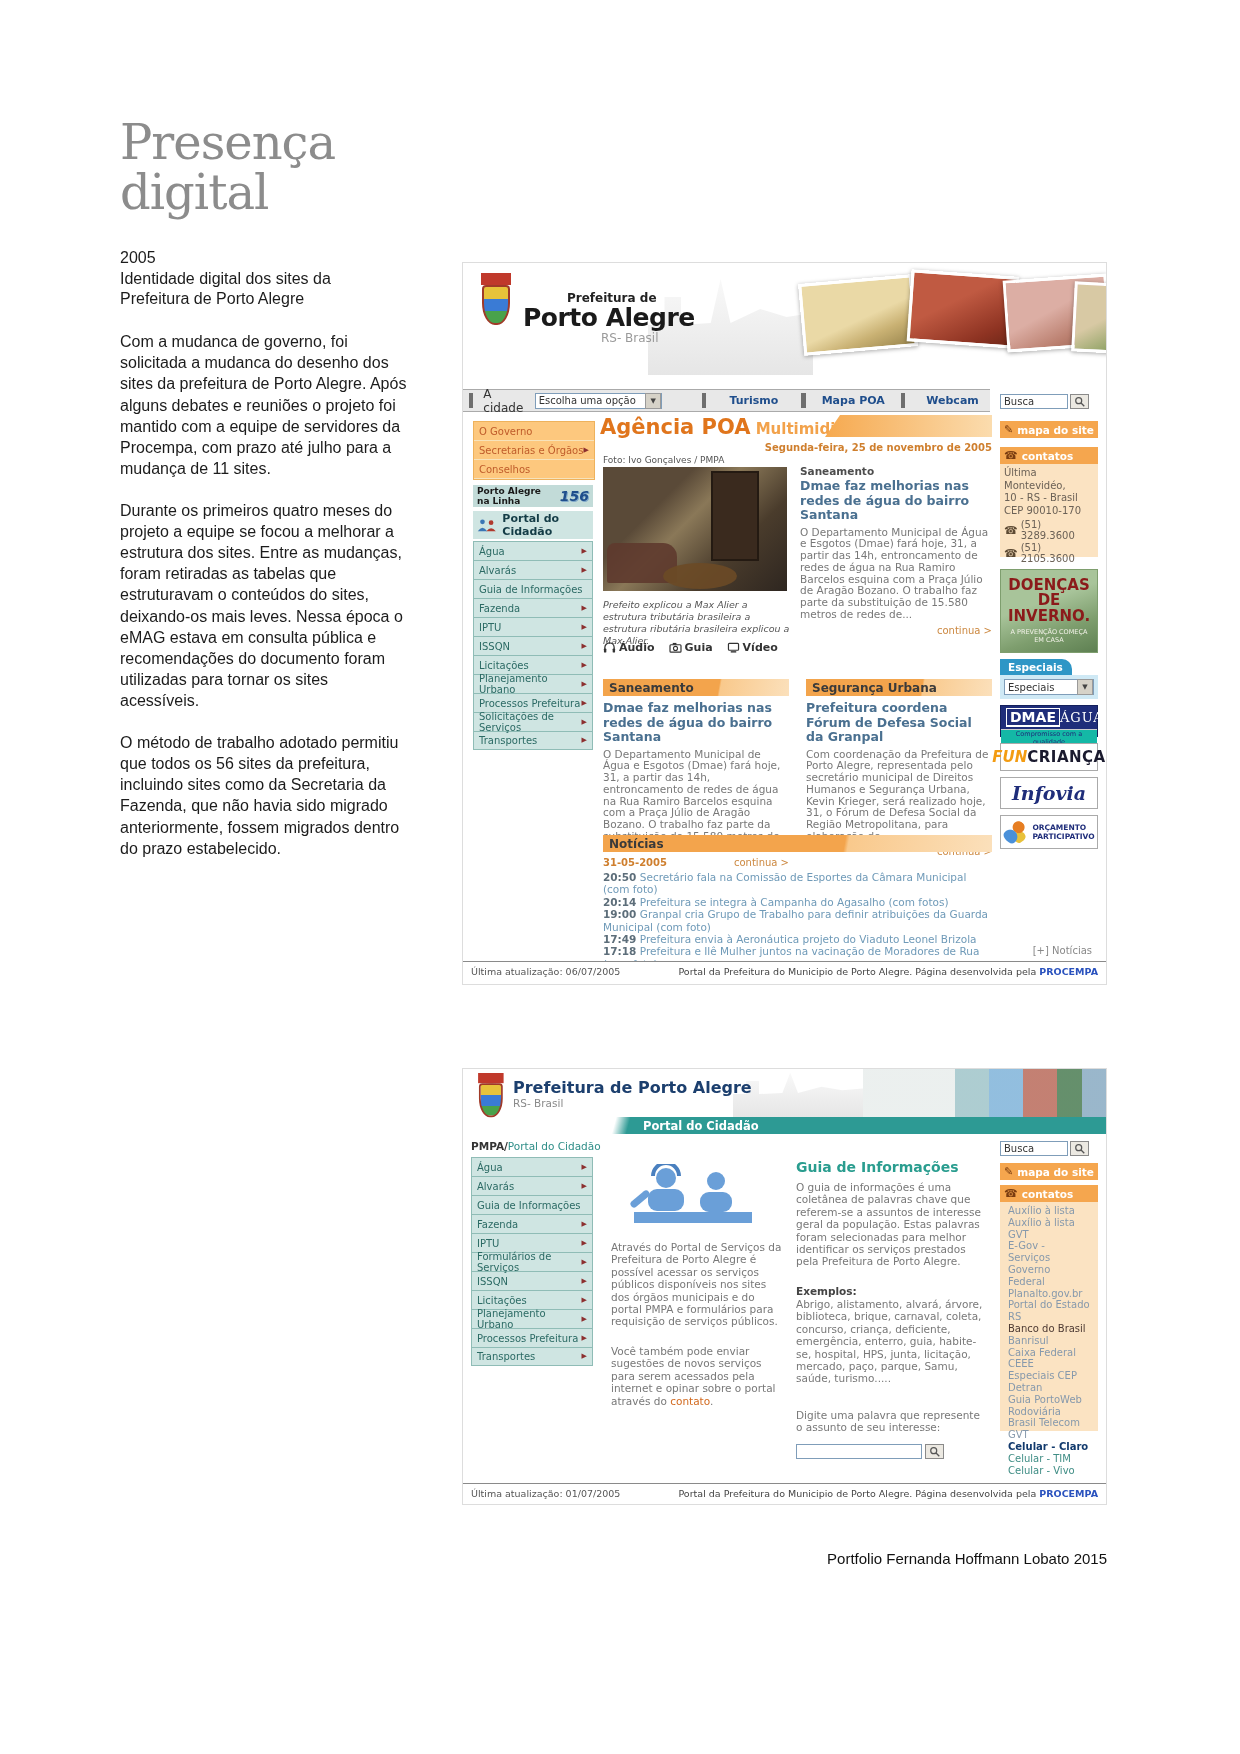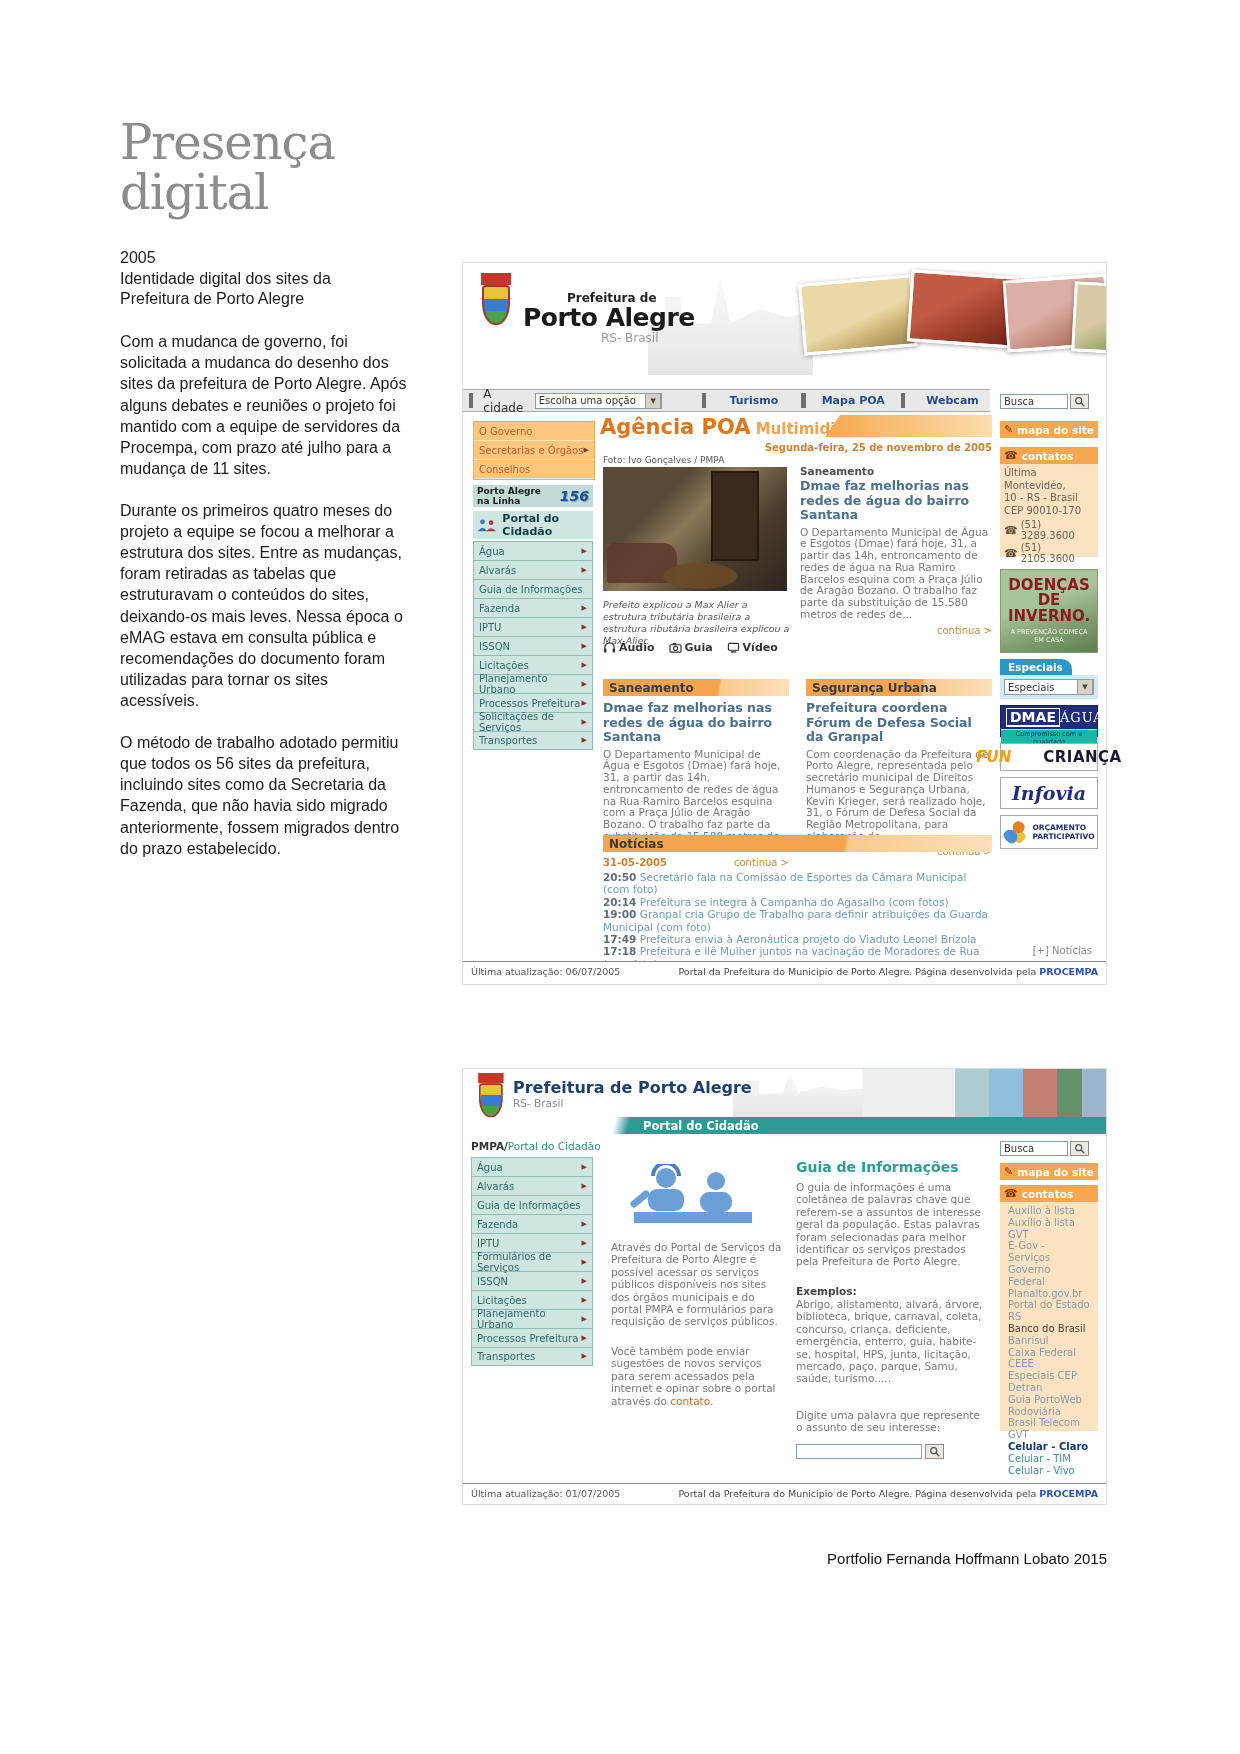--- a/index.html
+++ b/index.html
@@ -104,21 +104,21 @@
   .doen-small{font-size:6.5px;color:#f2f2e8;line-height:1.2;}
   .esp-tab{background:#2e96c6;color:#fff;font-weight:bold;font-size:10.5px;display:flex;align-items:center;
            padding:0 8px;border-radius:0 10px 0 0;box-sizing:border-box;}
   .esp-panel{background:#cfe9f5;display:flex;align-items:center;padding:0 4px;box-sizing:border-box;}
   .ban-dmae{background:#1f2d7a;flex-direction:column;align-items:stretch;justify-content:flex-start;border:1px solid #14205c;}
   .dmae-row{display:flex;align-items:center;justify-content:space-between;padding:2px 5px;}
   .dmae-logo{border:1px solid #fff;border-bottom:2px solid #fff;color:#fff;font-weight:bold;font-size:14px;padding:0 3px;}
   .dmae-agua{color:#fff;font-family:"DejaVu Serif",serif;font-size:13px;letter-spacing:1px;}
   .dmae-strip{background:#14b8a6;color:#1f2d7a;font-size:6.5px;text-align:center;border-top:1px solid #ccc;}
   .fun-a{color:#f39c12;font-weight:bold;font-style:italic;font-size:15px;}
-  .fun-b{color:#1a1a2e;font-weight:bold;font-size:15px;letter-spacing:.5px;padding-left:32px;}
+  .fun-b{color:#1a1a2e;font-weight:bold;font-size:15px;letter-spacing:.5px;}
   .infovia-txt{font-family:"DejaVu Serif",serif;font-style:italic;font-weight:bold;font-size:19px;color:#1f2d7a;position:relative;}
   .op-logo{width:24px;height:24px;border-radius:50%;margin-right:5px;
      background:radial-gradient(circle at 30% 70%, #4a90d9 0 28%, transparent 32%),
                 radial-gradient(circle at 65% 30%, #e67e22 0 24%, transparent 28%),
                 radial-gradient(circle at 70% 72%, #e8c13a 0 22%, transparent 26%);}
   .op-txt{font-size:7.5px;font-weight:bold;color:#1f2d7a;line-height:1.25;}
 
   
   .s2-title{font-size:16px;font-weight:bold;color:#1c3f6e;}
   .s2-sub{font-size:10.5px;color:#8a8a8a;}

